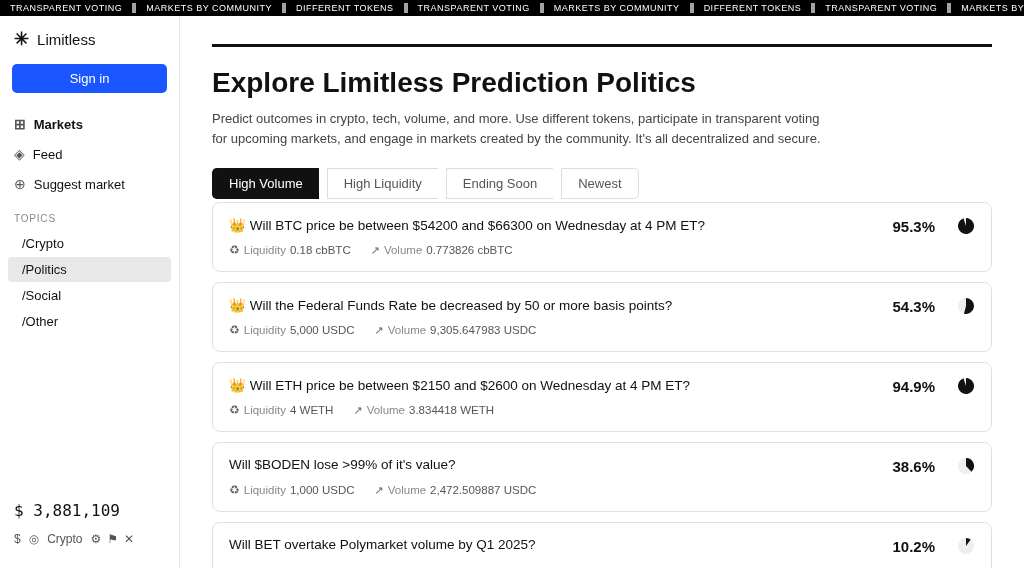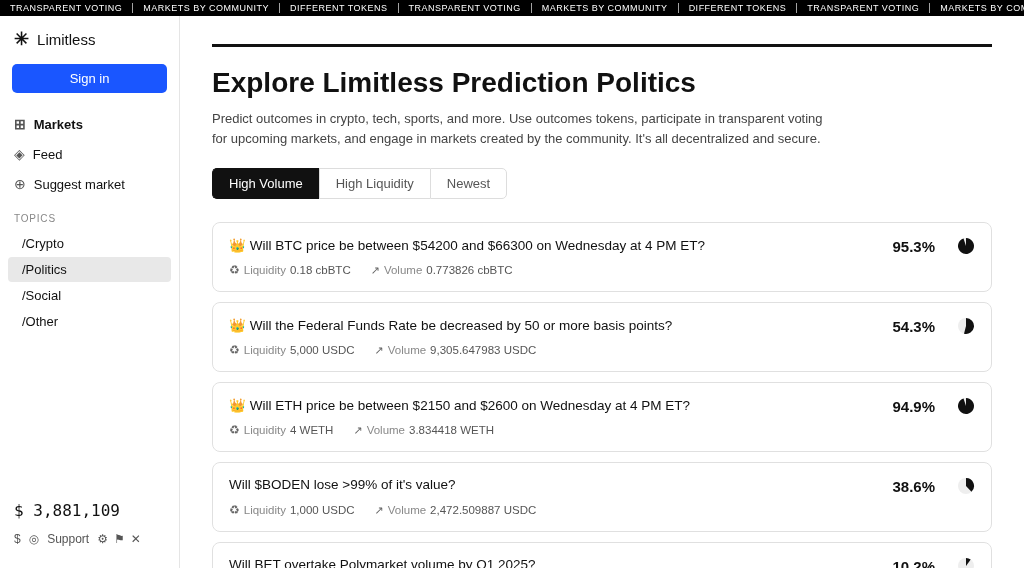--- a/index.html
+++ b/index.html
@@ -27,21 +27,21 @@
       align-items: center;
       height: 16px;
       flex-shrink: 0;
     }
     .ticker-inner {
       display: flex;
       gap: 0;
     }
     .ticker-item {
       padding: 0 10px;
-      border-right: 1px solid #a3a3a3;
+      border-right: 4px solid #a3a3a3;
       letter-spacing: 0.5px;
       font-size: 9px;
       text-transform: uppercase;
     }
 
     
     .main-layout {
       display: flex;
       flex: 1;
       overflow: hidden;
@@ -154,22 +154,22 @@
     }
     .page-subtitle {
       font-size: 13px;
       color: #444;
       line-height: 1.5;
       max-width: 620px;
       margin-bottom: 20px;
     }
     .tabs {
       display: flex;
-      gap: 0;
-      margin-bottom: 23px;
+      gap: 8px;
+      margin-bottom: 3px;
       border-bottom: none;
     }
     .tab {
       padding: 7px 16px;
       font-size: 13px;
       cursor: pointer;
       border: 1px solid #ddd;
       border-right: none;
       background: #fff;
       color: #555;
@@ -294,39 +294,40 @@
         <div class="topic-item active">/Politics</div>
         <div class="topic-item">/Social</div>
         <div class="topic-item">/Other</div>
       </div>
 
     <div class="sidebar-footer">
       <div class="volume-display">$ 3,881,109</div>
       <div class="support-bar">
         <span>$</span>
         <span>◎</span>
-        <span>Support</span>
+        <span>Crypto</span>
         <div class="support-icons">
           <span>⚙</span>
           <span>⚑</span>
           <span>✕</span>
         </div>
       </div>
     </div>
 
   </aside>
 
   <main class="content">
     <div class="divider-line"></div>
     <h1 class="page-title">Explore Limitless Prediction Politics</h1>
-    <p class="page-subtitle">Predict outcomes in crypto, tech, sports, and more. Use outcomes tokens, participate in transparent voting for upcoming markets, and engage in markets created by the community. It's all decentralized and secure.</p>
+    <p class="page-subtitle">Predict outcomes in crypto, tech, volume, and more. Use different tokens, participate in transparent voting for upcoming markets, and engage in markets created by the community. It's all decentralized and secure.</p>
 
     <div class="tabs" id="tab-bar">
         <button class="tab active">High Volume</button>
         <button class="tab">High Liquidity</button>
+        <button class="tab">Ending Soon</button>
         <button class="tab">Newest</button>
       </div>
 
     <div id="market-list">
         <div class="market-card">
     <div class="card-top">
       <div class="card-question">
         <span class="card-emoji">👑</span>Will BTC price be between $54200 and $66300 on Wednesday at 4 PM ET?
       </div>
       <div class="card-percent">

